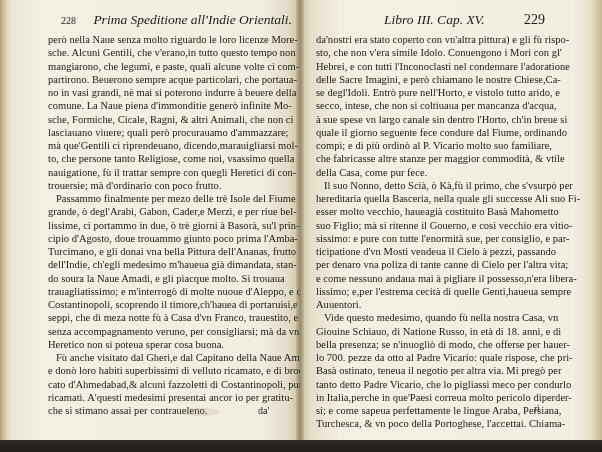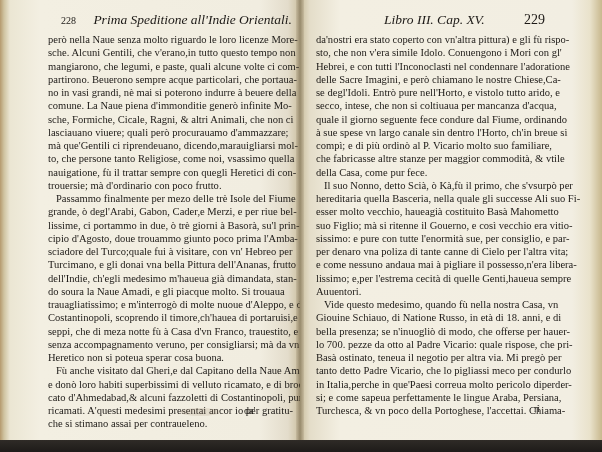--- a/index.html
+++ b/index.html
@@ -50,21 +50,21 @@
   .right .text { left: 16px; width: 236px; }
   .line {
     display: block; white-space: nowrap; text-align-last: justify;
     height: 13.25px; overflow: visible;
   }
   .line.last { text-align-last: left; }
   .line.indent { padding-left: 8px; }
   .catch {
     position: absolute; font-size: 10px; color: #1d1a17;
   }
-  .left .catch { left: 244px; top: 405px; }
+  .left .catch { left: 258px; top: 405px; }
   .right .catch { left: 234px; top: 403px; }
   .stain {
     position: absolute; border-radius: 50%;
     background: rgba(160,140,110,0.18);
   }
 </style>
 </head>
 <body>
 
 <div class="book">
@@ -84,21 +84,20 @@
         <span class="line">sche, Formiche, Cicale, Ragni, &amp; altri Animali, che non ci</span>
         <span class="line">lasciauano viuere; quali però procurauamo d'ammazzare;</span>
         <span class="line">mà que'Gentili ci riprendeuano, dicendo,marauigliarsi mol-</span>
         <span class="line">to, che persone tanto Religiose, come noi, vsassimo quella</span>
         <span class="line">nauigatione, fù il trattar sempre con quegli Heretici di con-</span>
         <span class="line last">trouersie; mà d'ordinario con poco frutto.</span>
         <span class="line indent">Passammo finalmente per mezo delle trè Isole del Fiume</span>
         <span class="line">grande, ò degl'Arabi, Gabon, Cader,e Merzi, e per riue bel-</span>
         <span class="line">lissime, ci portammo in due, ò trè giorni à Basorà, su'l prin-</span>
         <span class="line">cipio d'Agosto, doue trouammo giunto poco prima l'Amba-</span>
-        <span class="line">sciadore del Turco;quale fui à visitare, con vn' Hebreo per</span>
         <span class="line">Turcimano, e gli donai vna bella Pittura dell'Ananas, frutto</span>
         <span class="line">dell'Indie, ch'egli medesimo m'haueua già dimandata, stan-</span>
         <span class="line">do soura la Naue Amadi, e gli piacque molto. Si trouaua</span>
         <span class="line">trauagliatissimo; e m'interrogò di molte nuoue d'Aleppo, e di</span>
         <span class="line">Costantinopoli, scoprendo il timore,ch'hauea di portaruisi,e</span>
         <span class="line">seppi, che di meza notte fù à Casa d'vn Franco, trauestito, e</span>
         <span class="line">senza accompagnamento veruno, per consigliarsi; mà da vn</span>
         <span class="line last">Heretico non si poteua sperar cosa buona.</span>
         <span class="line indent">Fù anche visitato dal Gheri,e dal Capitano della Naue Amadi,</span>
         <span class="line">e donò loro habiti superbissimi di velluto ricamato, e di broc-</span>
@@ -115,30 +114,31 @@
       <span>Libro III. Cap. XV.</span>
       <span class="pagenum">229</span>
     </div>
     <div class="text" id="right-text">
         <span class="line">da'nostri era stato coperto con vn'altra pittura) e gli fù rispo-</span>
         <span class="line">sto, che non v'era simile Idolo. Conuengono i Mori con gl'</span>
         <span class="line">Hebrei, e con tutti l'Inconoclasti nel condennare l'adoratione</span>
         <span class="line">delle Sacre Imagini, e però chiamano le nostre Chiese,Ca-</span>
         <span class="line">se degl'Idoli. Entrò pure nell'Horto, e vistolo tutto arido, e</span>
         <span class="line">secco, intese, che non si coltiuaua per mancanza d'acqua,</span>
+        <span class="line">à sue spese vn largo canale sin dentro l'Horto, ch'in breue si</span>
         <span class="line">quale il giorno seguente fece condure dal Fiume, ordinando</span>
-        <span class="line">à sue spese vn largo canale sin dentro l'Horto, ch'in breue si</span>
         <span class="line">compì; e di più ordinò al P. Vicario molto suo familiare,</span>
         <span class="line">che fabricasse altre stanze per maggior commodità, &amp; vtile</span>
         <span class="line last">della Casa, come pur fece.</span>
         <span class="line indent">Il suo Nonno, detto Scià, ò Kà,fù il primo, che s'vsurpò per</span>
         <span class="line">hereditaria quella Basceria, nella quale gli successe Ali suo Fi-</span>
         <span class="line">esser molto vecchio, haueagià costituito Basà Mahometto</span>
         <span class="line">suo Figlio; mà si ritenne il Gouerno, e così vecchio era vitio-</span>
         <span class="line">sissimo: e pure con tutte l'enormità sue, per consiglio, e par-</span>
+        <span class="line">ticipatione d'vn Mosti vendeua il Cielo à pezzi, passando</span>
         <span class="line">per denaro vna poliza di tante canne di Cielo per l'altra vita;</span>
         <span class="line">e come nessuno andaua mai à pigliare il possesso,n'era libera-</span>
         <span class="line">lissimo; e,per l'estrema cecità di quelle Genti,haueua sempre</span>
         <span class="line last">Auuentori.</span>
         <span class="line indent">Vide questo medesimo, quando fù nella nostra Casa, vn</span>
         <span class="line">Giouine Schiauo, di Natione Russo, in età di 18. anni, e di</span>
         <span class="line">bella presenza; se n'inuogliò di modo, che offerse per hauer-</span>
         <span class="line">lo 700. pezze da otto al Padre Vicario: quale rispose, che pri-</span>
         <span class="line">Basà ostinato, teneua il negotio per altra via. Mi pregò per</span>
         <span class="line">tanto detto Padre Vicario, che lo pigliassi meco per condurlo</span>

